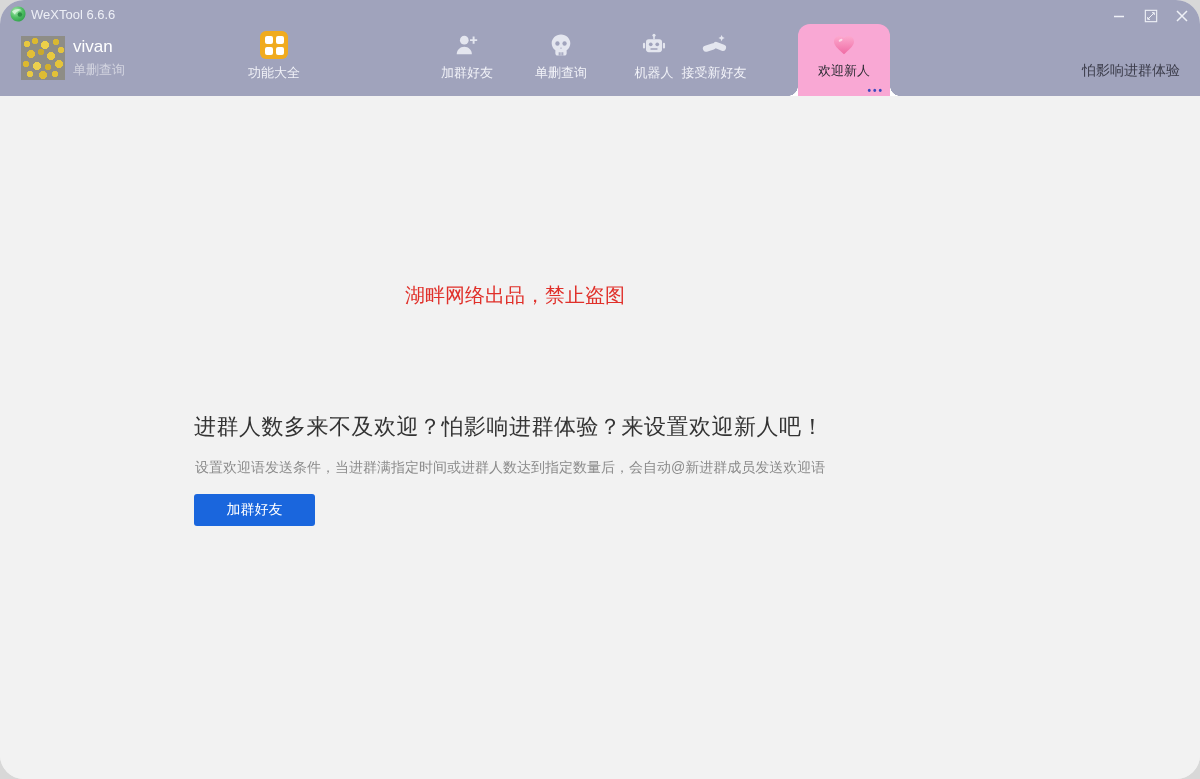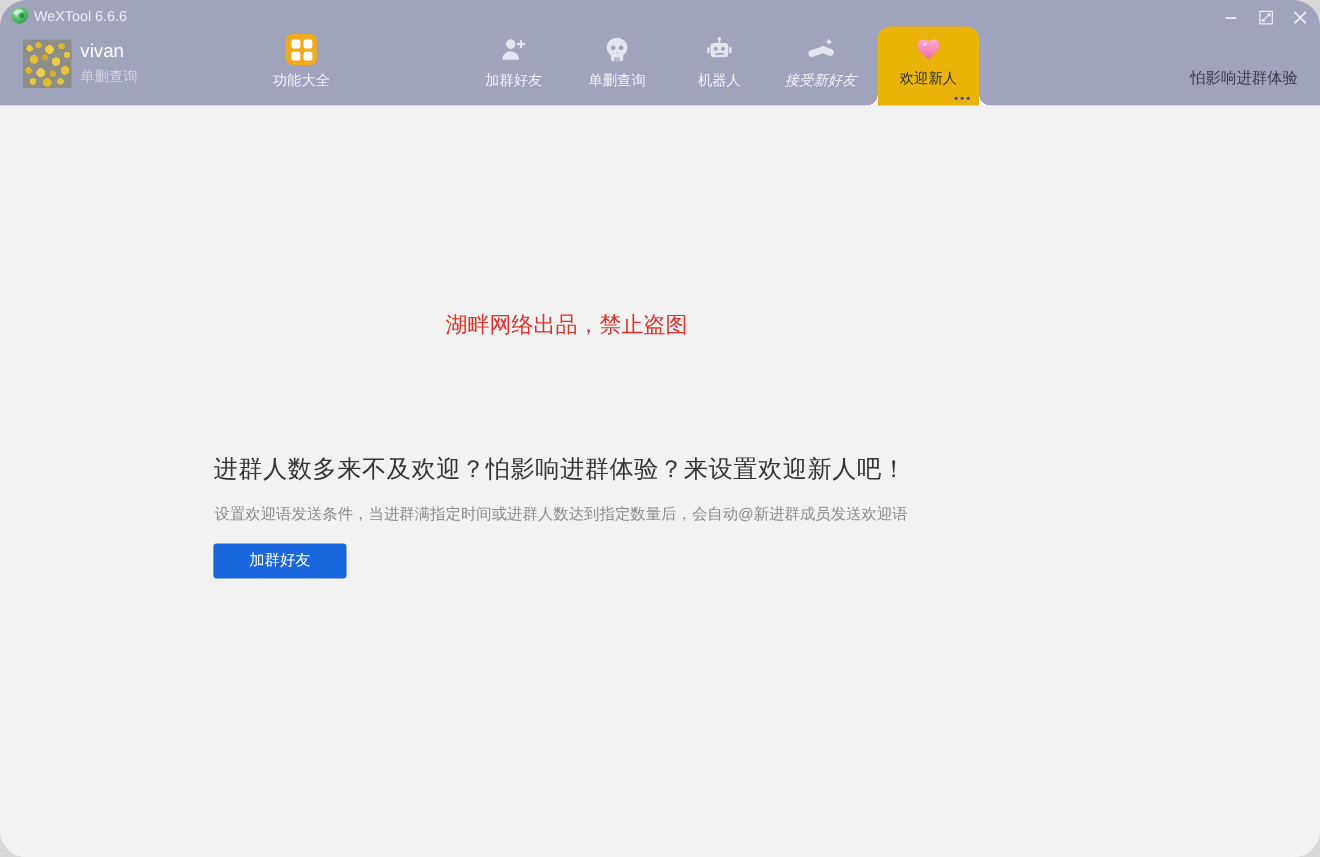--- a/index.html
+++ b/index.html
@@ -33,26 +33,26 @@
       radial-gradient(circle 3px at 9px 38px, #e8ca42 97%,transparent),
       radial-gradient(circle 4px at 22px 39px,#dcbc34 97%,transparent),
       radial-gradient(circle 3px at 34px 38px,#e2c238 97%,transparent);
   }
   .user-name{position:absolute;left:73px;top:37px;font-size:17px;color:#ffffff;}
   .user-logout{position:absolute;left:73px;top:61px;font-size:13px;color:rgba(255,255,255,.52);cursor:pointer;}
   
   .nav-item{position:absolute;top:30px;transform:translateX(-50%);width:110px;text-align:center;color:#f1f2f8;cursor:pointer;}
   .nav-item .icn{height:30px;display:flex;align-items:center;justify-content:center;}
   .nav-item .lbl{margin-top:6px;font-size:13px;line-height:13px;}
-  .ni-1{left:274px;} .ni-2{left:375px;} .ni-3{left:467px;} .ni-4{left:561px;} .ni-5{left:654px;} .ni-6{left:746px;font-style:italic;}
+  .ni-1{left:274px;} .ni-2{left:375px;} .ni-3{left:467px;} .ni-4{left:561px;} .ni-5{left:654px;} .ni-6{left:714px;}
   .grid-icon{width:28px;height:28px;background:#f0ab1e;border-radius:6px;display:grid;
     grid-template-columns:8px 8px;grid-template-rows:8px 8px;gap:3px;align-content:center;justify-content:center;}
   .grid-icon span{background:#ffffff;border-radius:2px;display:block;}
   
-  .tab{position:absolute;left:798px;top:24px;width:92px;height:72px;background:#eab308;
+  .tab{position:absolute;left:798px;top:24px;width:92px;height:72px;background:#f9a8d4;
     border-radius:12px 12px 0 0;text-align:center;cursor:pointer;}
   .tab::before{content:"";position:absolute;left:-10px;bottom:0;width:10px;height:10px;
     background:radial-gradient(circle at 0 0, rgba(0,0,0,0) 9.6px, #ffffff 10px);}
   .tab::after{content:"";position:absolute;right:-10px;bottom:0;width:10px;height:10px;
     background:radial-gradient(circle at 100% 0, rgba(0,0,0,0) 9.6px, #ffffff 10px);}
   .tab .icn{margin-top:8px;height:26px;display:flex;align-items:center;justify-content:center;}
   .tab .lbl{font-size:13px;color:#2c2c34;margin-top:4px;}
   .tab .dots{position:absolute;right:6px;bottom:0px;color:#3b49bd;font-size:10px;font-weight:bold;letter-spacing:2px;line-height:10px;}
   .logout-account{position:absolute;right:20px;top:62px;font-size:14px;color:#3b3c4a;cursor:pointer;}
   

